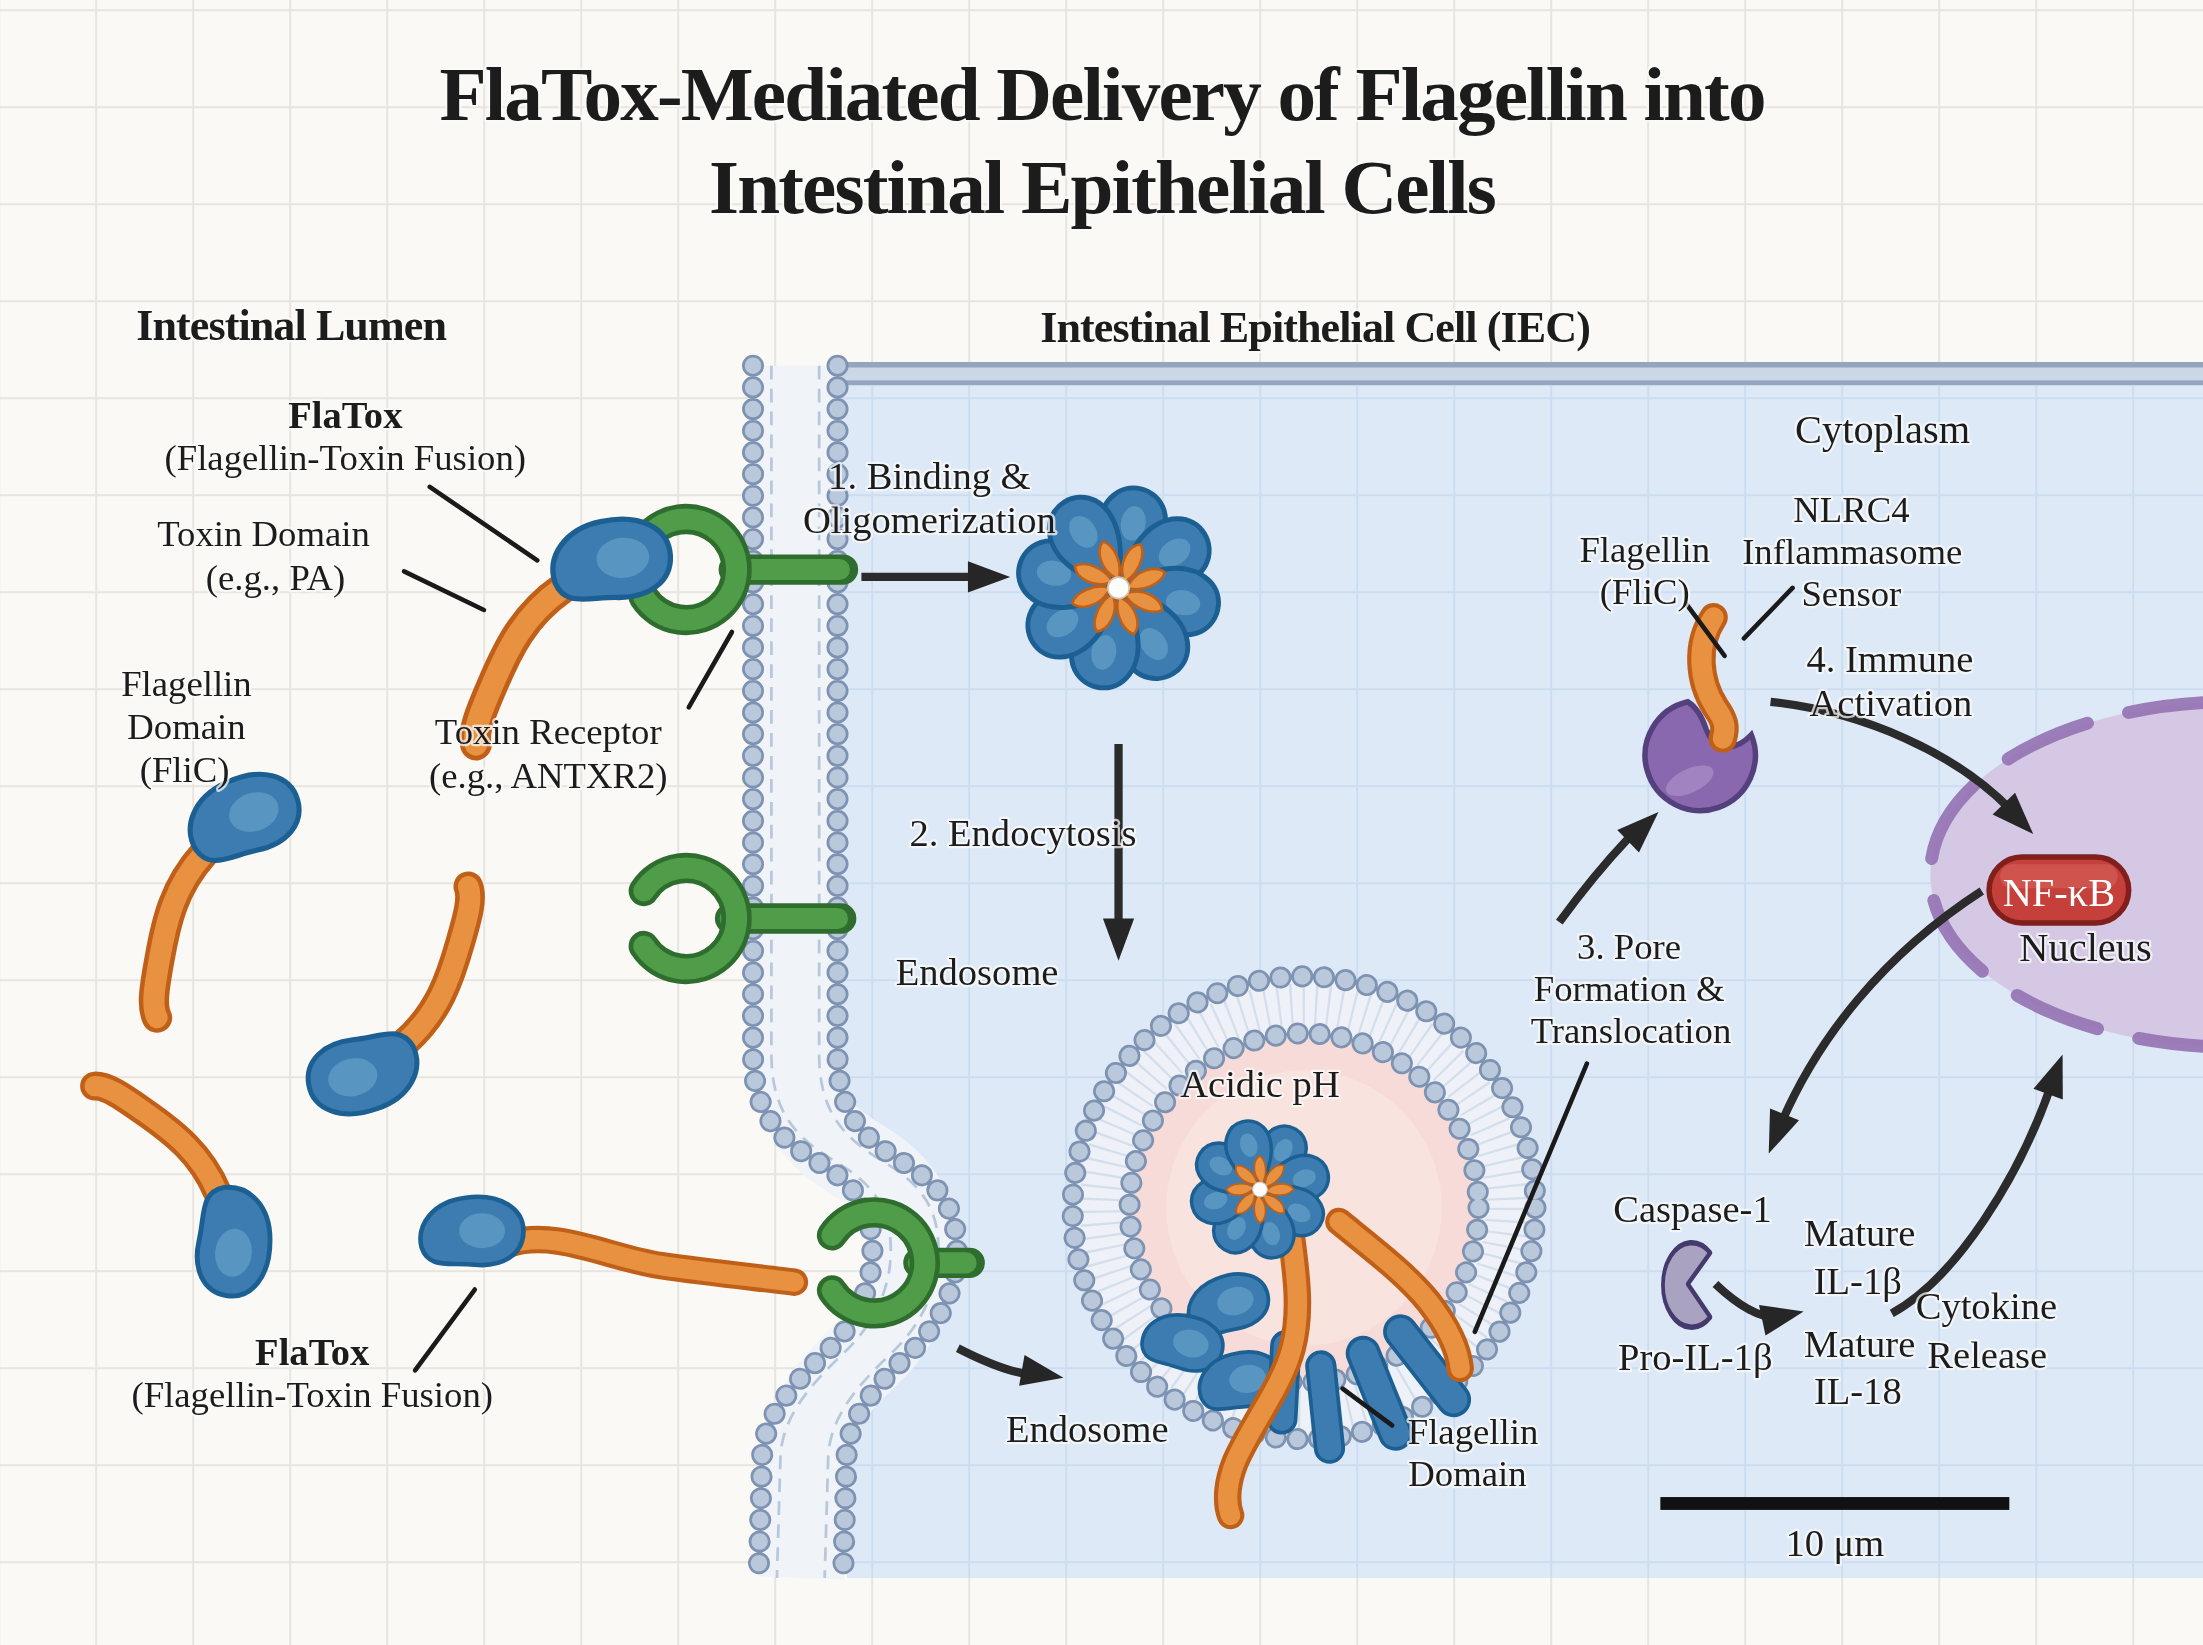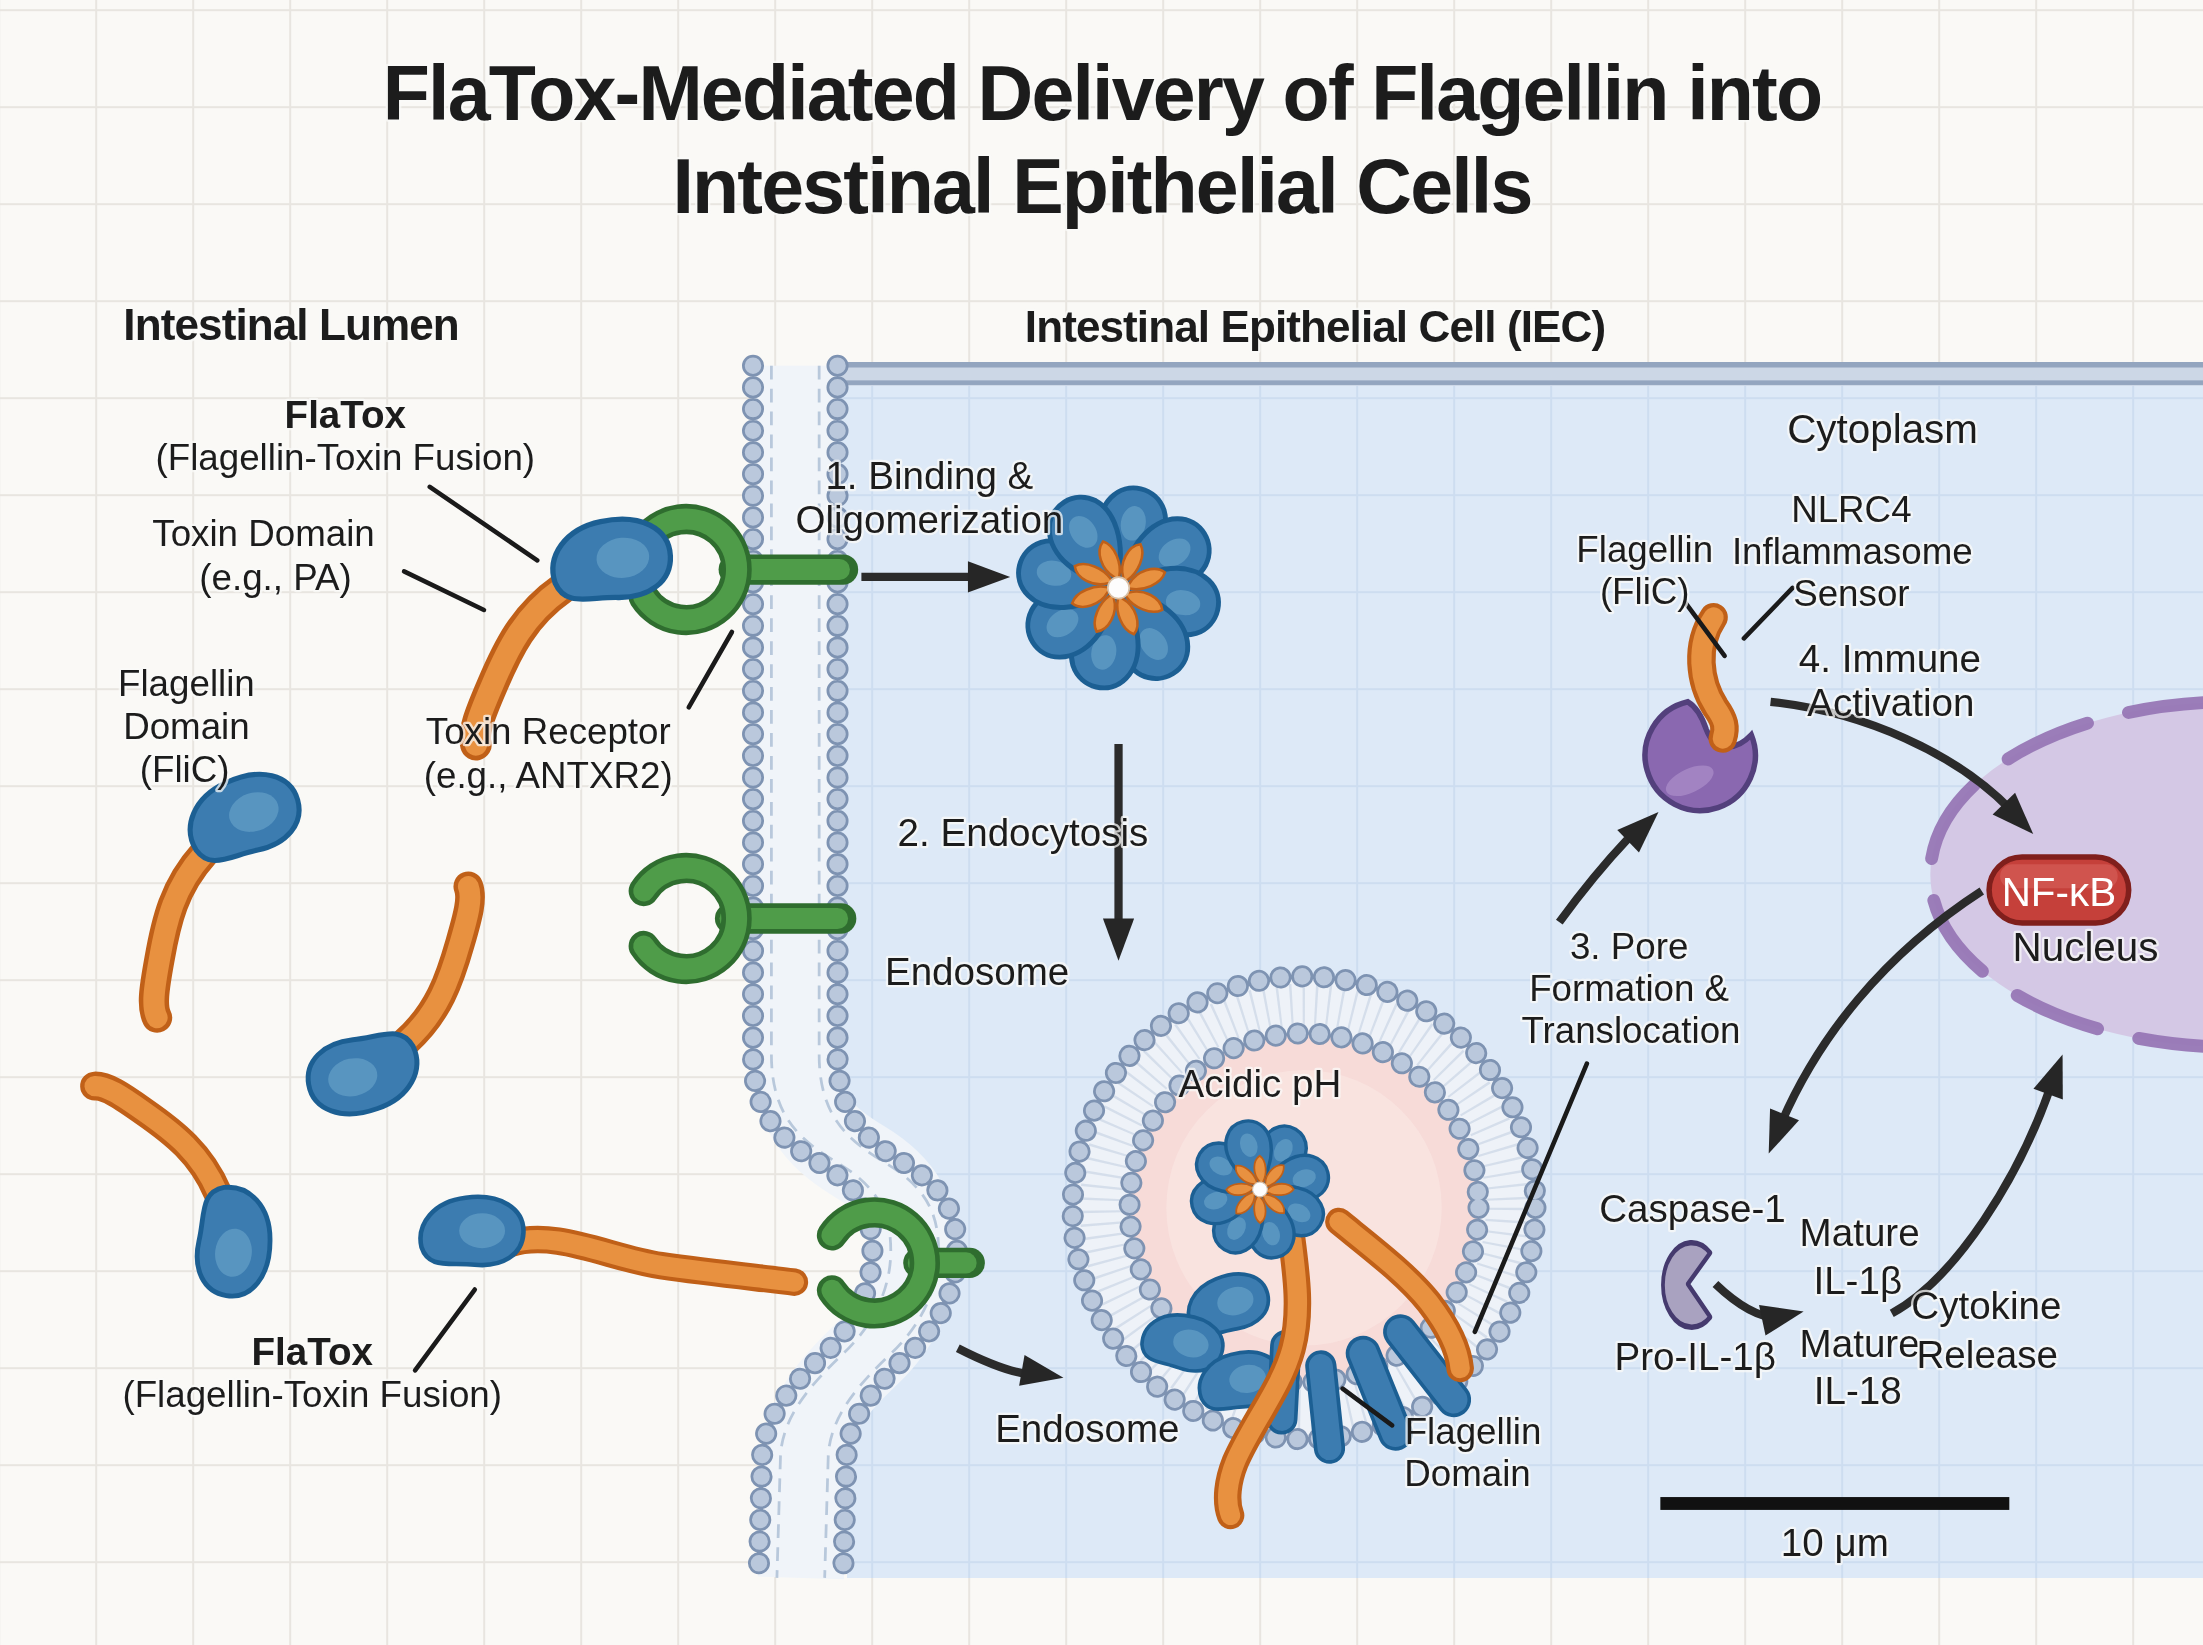--- a/index.html
+++ b/index.html
@@ -1,17 +1,17 @@
 <!DOCTYPE html>
 <html style="font-size:14.7px"><head>
 <meta charset="utf-8">
 <style>
   html,body{margin:0;padding:0;background:#888;}
   #canvas{position:relative;width:2204px;height:1646px;overflow:hidden;
-          font-family:Liberation Sans, sans-serif;background:#faf9f6;}
+          font-family:Liberation Serif, serif;background:#faf9f6;}
   .lumen-bg{position:absolute;inset:0;background-color:#faf9f6;
     background-image:linear-gradient(#e8e5e0 1.8px, transparent 1.8px),
                      linear-gradient(90deg,#e8e5e0 1.8px, transparent 1.8px);
     background-size:97px 97px;background-position:-1.8px 9.2px;}
   .cell-bg{position:absolute;inset:0;background-color:#dde9f7;
     background-image:linear-gradient(#cdddf0 1.8px, transparent 1.8px),
                      linear-gradient(90deg,#cdddf0 1.8px, transparent 1.8px);
     background-size:97px 97px;background-position:-1.8px 9.2px;
     clip-path:polygon(838px 384px,2204px 384px,2204px 1578px,847px 1578px,
       847px 1442px,869px 1407px,905px 1376px,931px 1339px,948px 1297px,

